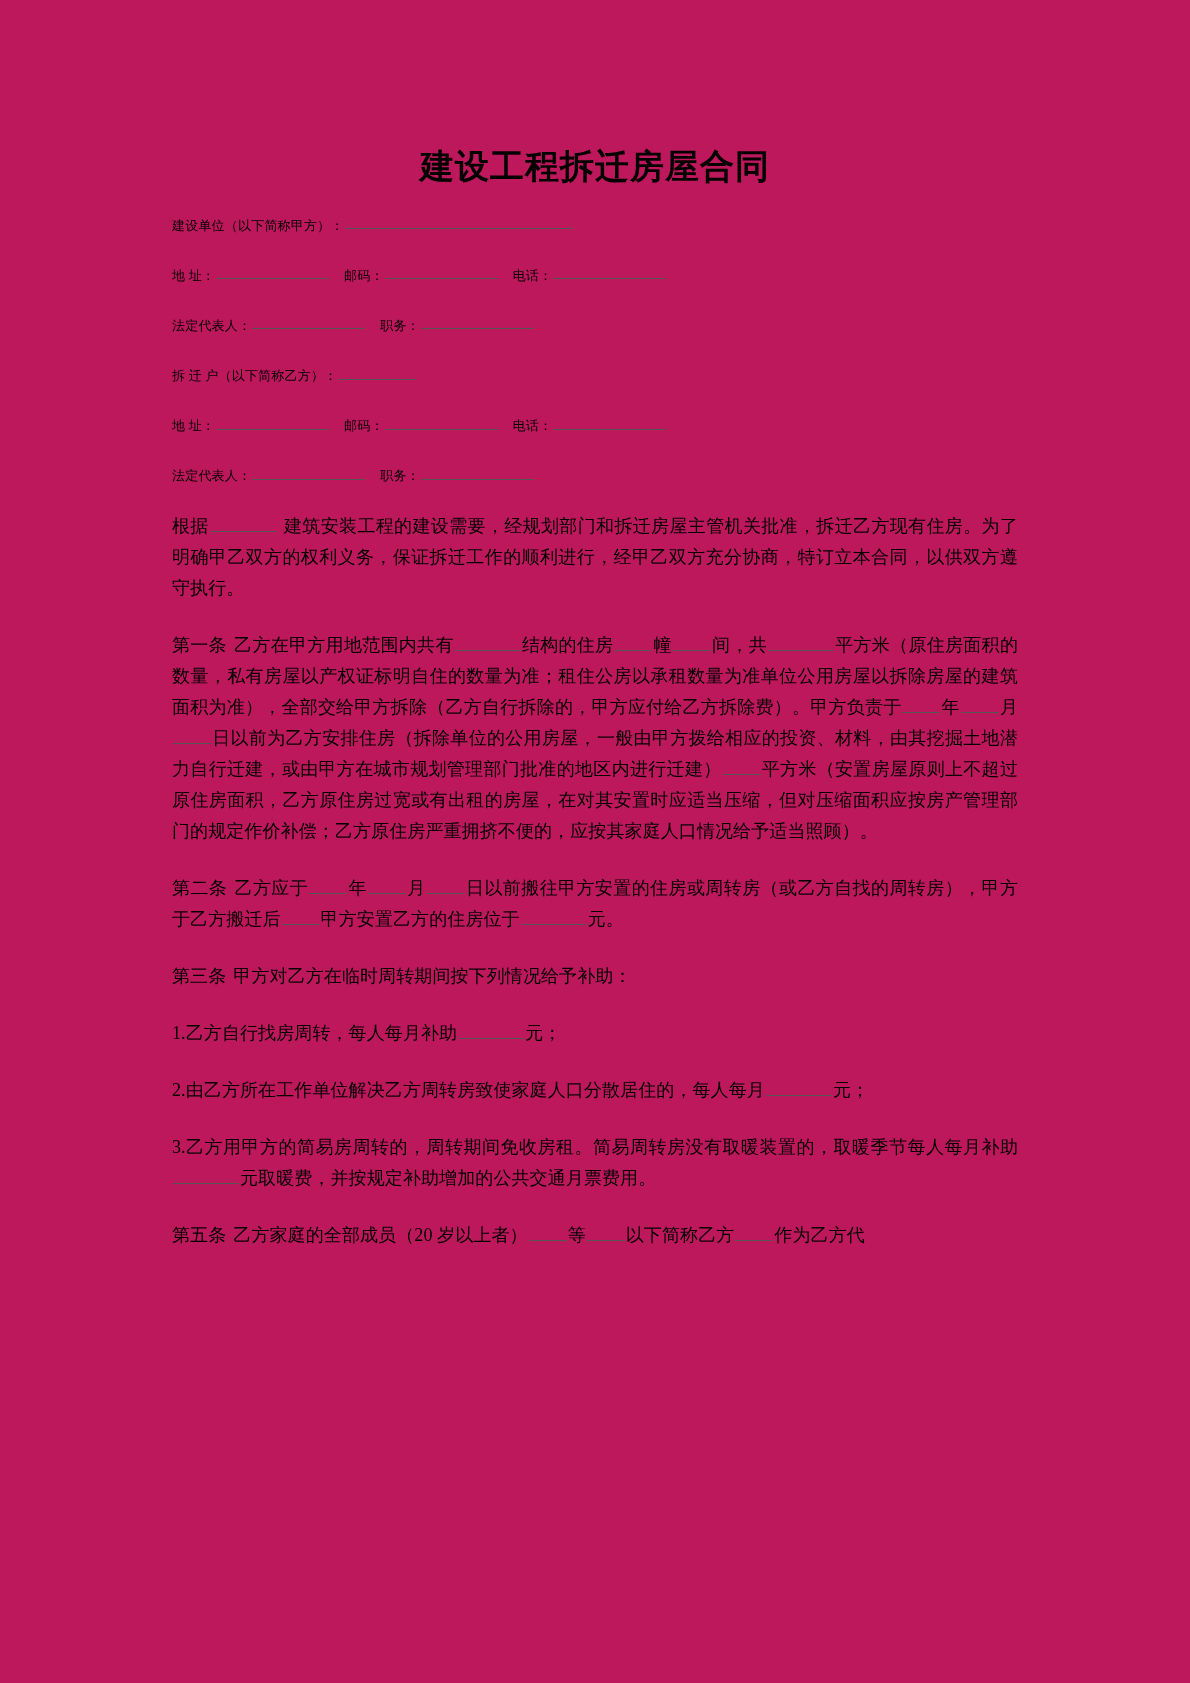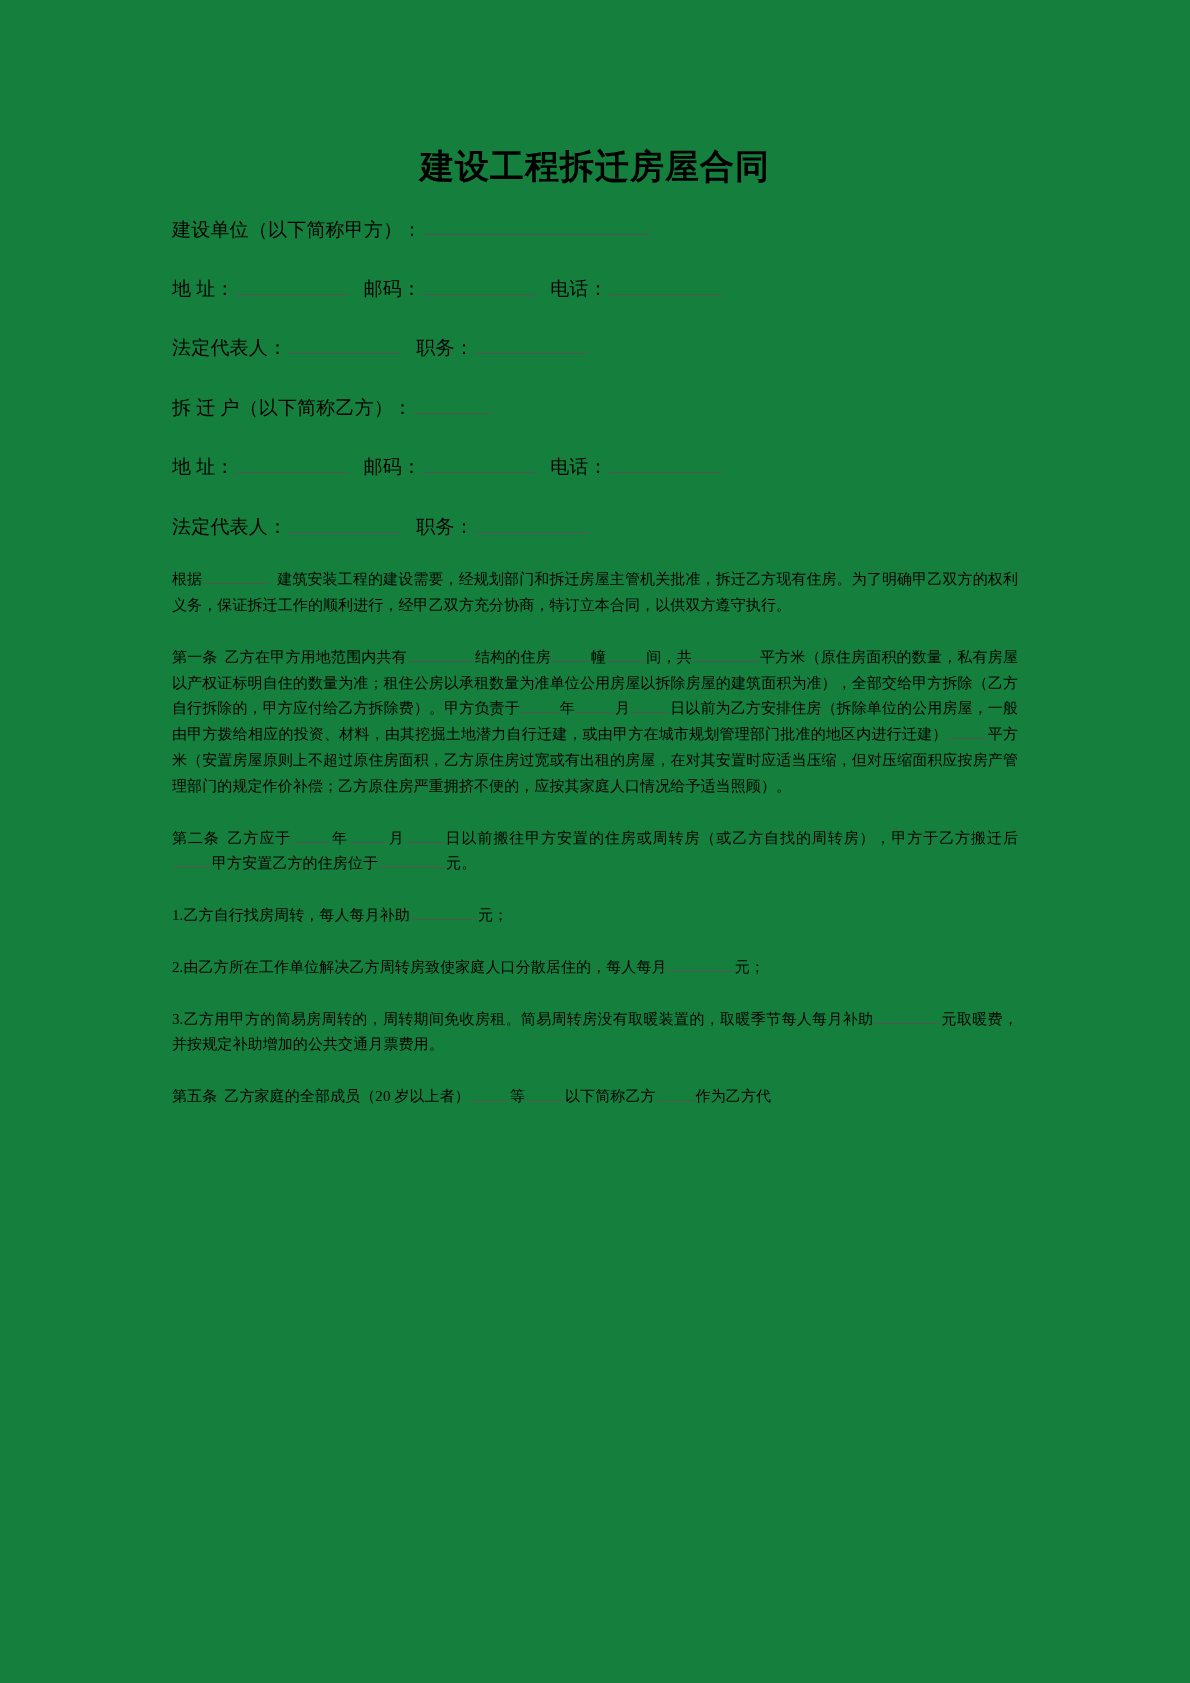--- a/index.html
+++ b/index.html
@@ -9,48 +9,48 @@
   }
   body {
     font-family: "Liberation Serif", "DejaVu Serif", serif;
     color: #000000;
   }
   .page {
     position: relative;
     width: 1190px;
     height: 1683px;
     margin: 0 auto;
-    background: #15803d;
+    background: #be185d;
     overflow: hidden;
     box-sizing: border-box;
     padding: 0 172px 0 172px;
   }
   .doc-title {
     font-size: 34px;
     font-weight: bold;
     text-align: center;
     letter-spacing: 1px;
     margin: 0;
     padding-top: 146px;
     line-height: 1.25;
     font-family: "Liberation Serif", "DejaVu Serif", serif;
   }
   .field-line {
-    font-size: 19px;
+    font-size: 13px;
     line-height: 1.5;
     margin: 0;
     padding-top: 30px;
     white-space: nowrap;
     letter-spacing: 0.2px;
   }
   .field-line.first {
     padding-top: 26px;
   }
   .para {
-    font-size: 15px;
+    font-size: 18px;
     line-height: 1.72;
     margin: 0;
     padding-top: 26px;
     text-align: justify;
     text-justify: inter-ideograph;
     letter-spacing: 0.1px;
   }
   .blank {
     display: inline-block;
     border-bottom: 1px solid #555555;
@@ -84,20 +84,21 @@
   <p class="field-line"><span>地 址：</span><span class="blank b-lg"></span><span class="sp"></span><span>邮码：</span><span class="blank b-lg"></span><span class="sp"></span><span>电话：</span><span class="blank b-lg"></span></p>
 
   <p class="field-line"><span>法定代表人：</span><span class="blank b-lg"></span><span class="sp"></span><span>职务：</span><span class="blank b-lg"></span></p>
 
   <p class="para"><span>根据</span><span class="blank b-xs"></span><span class="sp-sm"></span><span>建筑安装工程的建设需要，经规划部门和拆迁房屋主管机关批准，拆迁乙方现有住房。为了明确甲乙双方的权利义务，保证拆迁工作的顺利进行，经甲乙双方充分协商，特订立本合同，以供双方遵守执行。</span></p>
 
   <p class="para"><span>第一条</span><span class="sp-sm"></span><span>乙方在甲方用地范围内共有</span><span class="blank b-xs"></span><span>结构的住房</span><span class="blank b-tiny"></span><span>幢</span><span class="blank b-tiny"></span><span>间，共</span><span class="blank b-xs"></span><span>平方米（原住房面积的数量，私有房屋以产权证标明自住的数量为准；租住公房以承租数量为准单位公用房屋以拆除房屋的建筑面积为准），全部交给甲方拆除（乙方自行拆除的，甲方应付给乙方拆除费）。甲方负责于</span><span class="blank b-tiny"></span><span>年</span><span class="blank b-tiny"></span><span>月</span><span class="blank b-tiny"></span><span>日以前为乙方安排住房（拆除单位的公用房屋，一般由甲方拨给相应的投资、材料，由其挖掘土地潜力自行迁建，或由甲方在城市规划管理部门批准的地区内进行迁建）</span><span class="blank b-tiny"></span><span>平方米（安置房屋原则上不超过原住房面积，乙方原住房过宽或有出租的房屋，在对其安置时应适当压缩，但对压缩面积应按房产管理部门的规定作价补偿；乙方原住房严重拥挤不便的，应按其家庭人口情况给予适当照顾）。</span></p>
 
   <p class="para"><span>第二条</span><span class="sp-sm"></span><span>乙方应于</span><span class="blank b-tiny"></span><span>年</span><span class="blank b-tiny"></span><span>月</span><span class="blank b-tiny"></span><span>日以前搬往甲方安置的住房或周转房（或乙方自找的周转房），甲方于乙方搬迁后</span><span class="blank b-tiny"></span><span>甲方安置乙方的住房位于</span><span class="blank b-xs"></span><span>元。</span></p>
 
+  <p class="para"><span>第三条</span><span class="sp-sm"></span><span>甲方对乙方在临时周转期间按下列情况给予补助：</span></p>
 
   <p class="para"><span>1.</span><span>乙方自行找房周转，每人每月补助</span><span class="blank b-xs"></span><span>元；</span></p>
 
   <p class="para"><span>2.</span><span>由乙方所在工作单位解决乙方周转房致使家庭人口分散居住的，每人每月</span><span class="blank b-xs"></span><span>元；</span></p>
 
   <p class="para"><span>3.</span><span>乙方用甲方的简易房周转的，周转期间免收房租。简易周转房没有取暖装置的，取暖季节每人每月补助</span><span class="blank b-xs"></span><span>元取暖费，并按规定补助增加的公共交通月票费用。</span></p>
 
 
   <p class="para"><span>第五条</span><span class="sp-sm"></span><span>乙方家庭的全部成员（20 岁以上者）</span><span class="blank b-tiny"></span><span>等</span><span class="blank b-tiny"></span><span>以下简称乙方</span><span class="blank b-tiny"></span><span>作为乙方代</span></p>
 

